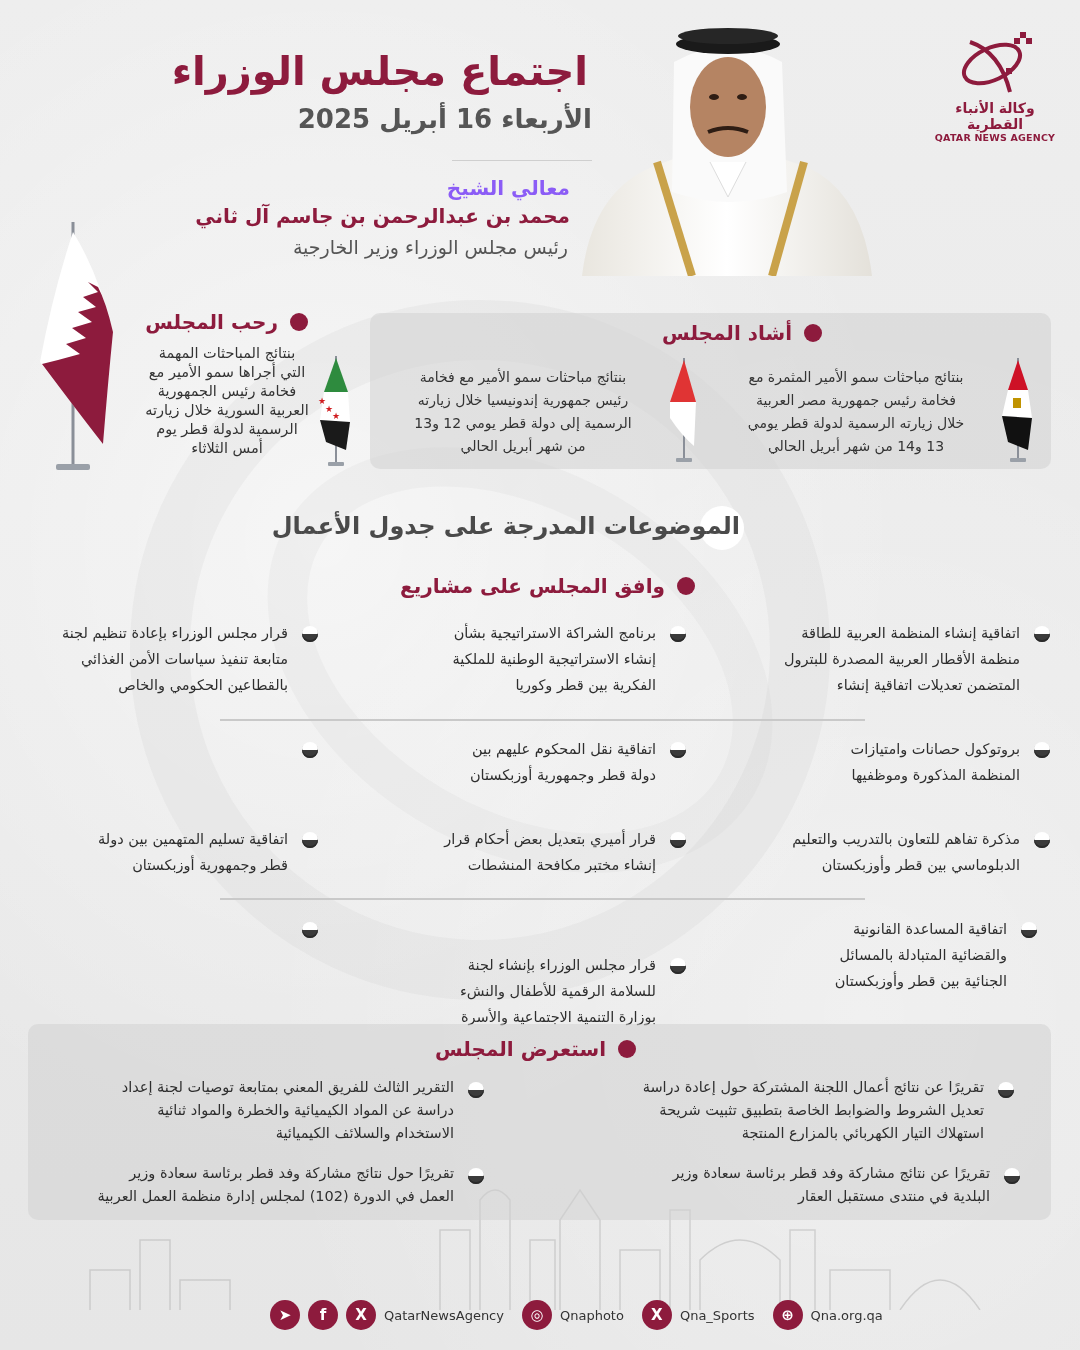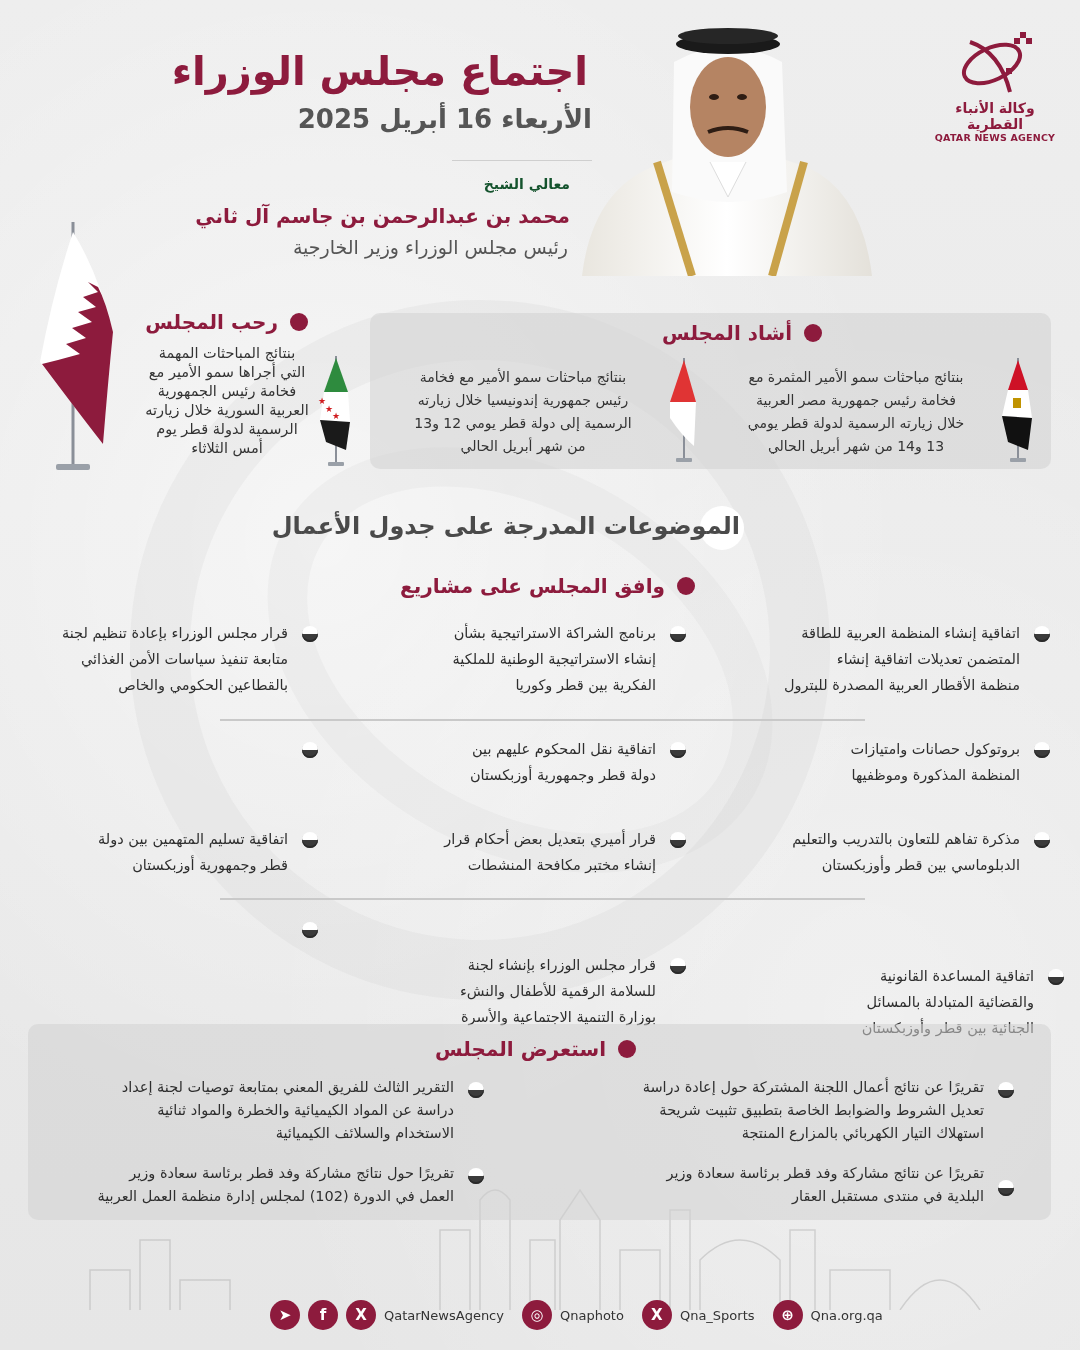--- a/index.html
+++ b/index.html
@@ -40,21 +40,21 @@
       position: absolute; right: 492px; top: 48px;
       font-size: 40px; font-weight: bold; color: #8d1b3d; white-space: nowrap;
     }
     .date {
       position: absolute; right: 488px; top: 104px;
       font-size: 26px; font-weight: bold; color: #555; white-space: nowrap;
     }
     .hr-line { position: absolute; right: 488px; top: 160px; width: 140px; height: 1px; background: #cfcfcf; }
     .honor {
       position: absolute; right: 510px; top: 176px;
-      font-size: 14px; font-weight: bold; color: #14532d; white-space: nowrap;
+      font-size: 20px; font-weight: bold; color: #8b5cf6; white-space: nowrap;
     }
     .name {
       position: absolute; right: 510px; top: 204px;
       font-size: 20px; font-weight: bold; color: #8d1b3d; white-space: nowrap;
     }
     .role {
       position: absolute; right: 512px; top: 236px;
       font-size: 19px; color: #555; white-space: nowrap;
     }
 
@@ -237,41 +237,41 @@
 
 <div class="sec-head" style="right:385px; top:574px;">
   <span class="dot"></span>
   <span class="txt">وافق المجلس على مشاريع</span>
 </div>
 
 <div class="item" style="right:30px; top:620px;">
   <span class="bullet"></span>
   <div class="item-text">
       <div>اتفاقية إنشاء المنظمة العربية للطاقة</div>
+      <div>منظمة الأقطار العربية المصدرة للبترول</div>
       <div>المتضمن تعديلات اتفاقية إنشاء</div>
-      <div>منظمة الأقطار العربية المصدرة للبترول</div>
     </div>
 </div>
 <div class="sep" style="left:720px; width:145px; top:719px;"></div>
 <div class="item" style="right:30px; top:736px;">
   <span class="bullet"></span>
   <div class="item-text">
       <div>بروتوكول حصانات وامتيازات</div>
       <div>المنظمة المذكورة وموظفيها</div>
     </div>
 </div>
 <div class="item" style="right:30px; top:826px;">
   <span class="bullet"></span>
   <div class="item-text">
       <div>مذكرة تفاهم للتعاون بالتدريب والتعليم</div>
       <div>الدبلوماسي بين قطر وأوزبكستان</div>
     </div>
 </div>
 <div class="sep" style="left:720px; width:145px; top:898px;"></div>
-<div class="item" style="right:16px; top:916px;margin-top:47px;">
+<div class="item" style="right:43px; top:916px;">
   <span class="bullet"></span>
   <div class="item-text">
       <div>اتفاقية المساعدة القانونية</div>
       <div>والقضائية المتبادلة بالمسائل</div>
       <div>الجنائية بين قطر وأوزبكستان</div>
     </div>
 </div>
 
 <div class="item" style="right:394px; top:620px;">
   <span class="bullet"></span>
@@ -337,21 +337,21 @@
 </div>
 
 <div class="item" style="right:66px; top:1076px;">
   <span class="bullet"></span>
   <div class="item-text" style="line-height:23px;">
       <div>تقريرًا عن نتائج أعمال اللجنة المشتركة حول إعادة دراسة</div>
       <div>تعديل الشروط والضوابط الخاصة بتطبيق تثبيت شريحة</div>
       <div>استهلاك التيار الكهربائي بالمزارع المنتجة</div>
     </div>
 </div>
-<div class="item" style="right:66px; top:1162px;align-items:center;">
+<div class="item" style="right:60px; top:1162px;">
   <span class="bullet"></span>
   <div class="item-text" style="line-height:23px;">
       <div>تقريرًا عن نتائج مشاركة وفد قطر برئاسة سعادة وزير</div>
       <div>البلدية في منتدى مستقبل العقار</div>
     </div>
 </div>
 <div class="item" style="right:596px; top:1076px;">
   <span class="bullet"></span>
   <div class="item-text" style="line-height:23px;">
       <div>التقرير الثالث للفريق المعني بمتابعة توصيات لجنة إعداد</div>

